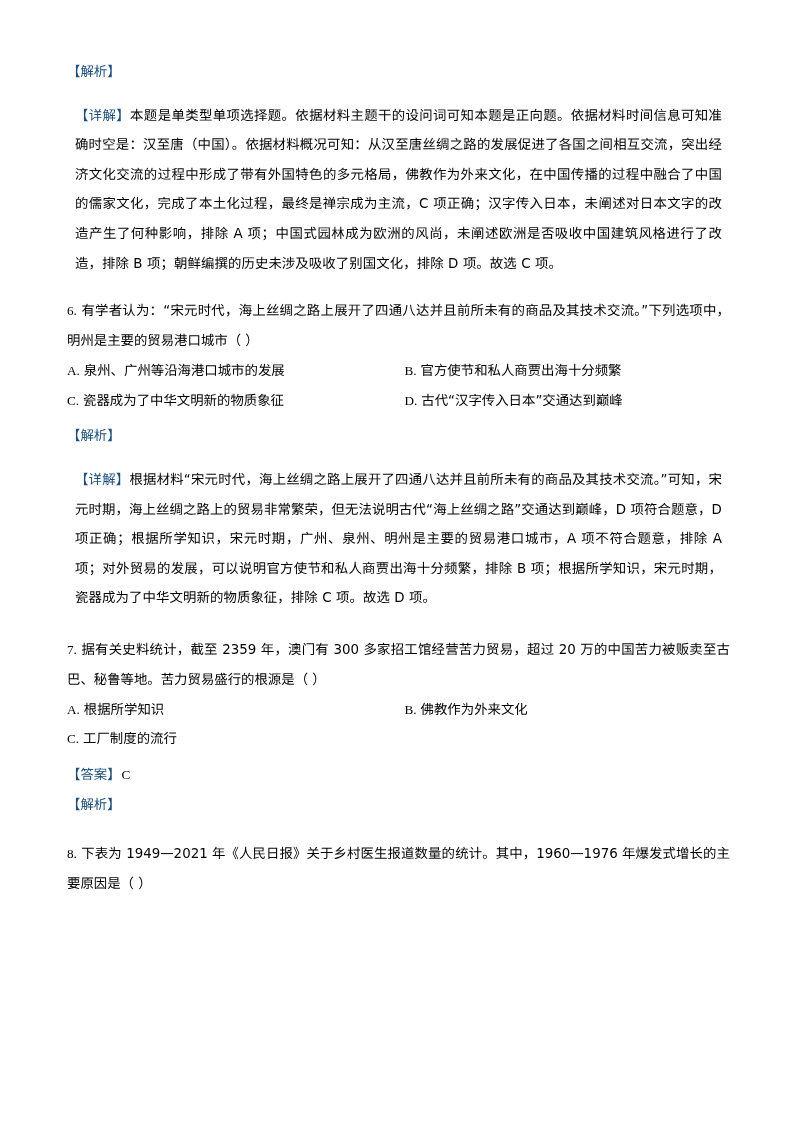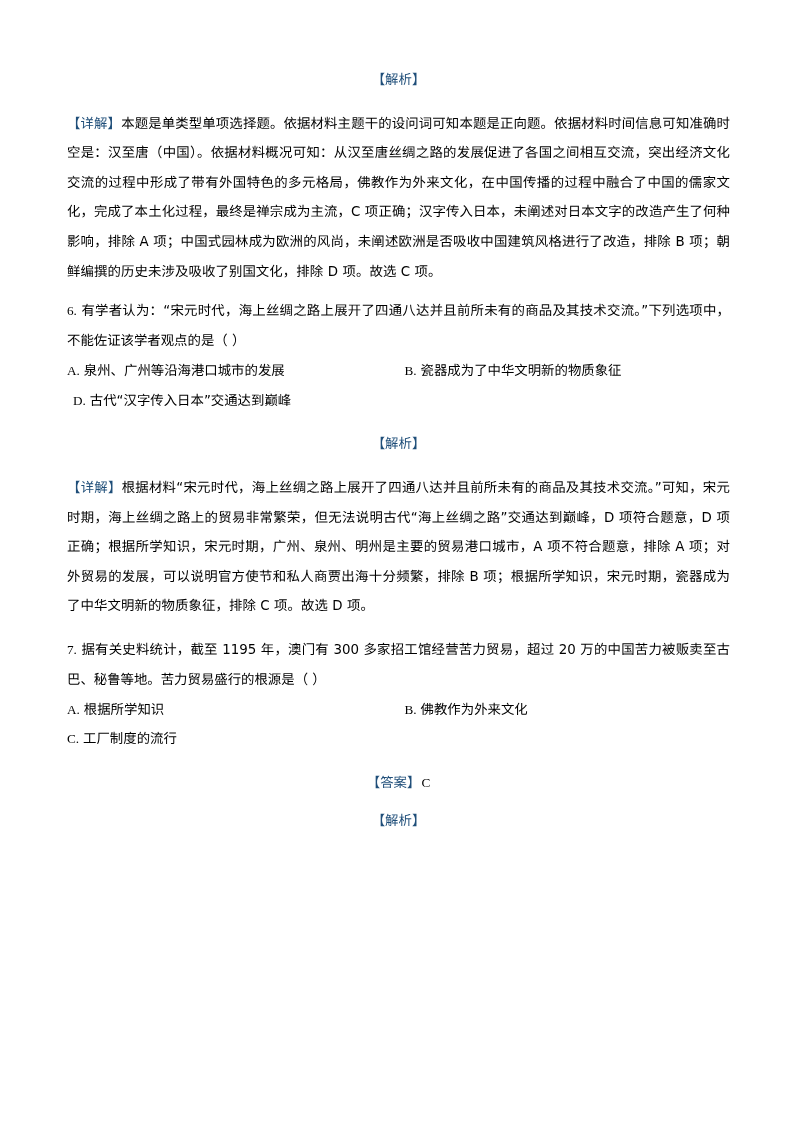--- a/index.html
+++ b/index.html
@@ -25,36 +25,35 @@
     padding: 57px 64px 0 67px;
   }
 
   
   .para {
     font-size: 13.4px;
     line-height: 29.6px;
     text-align: justify;
     text-justify: inter-ideograph;
     letter-spacing: 0.1px;
-    margin: 0;
+    margin: 8px;
     color: #000000;
   }
 
   .tag {
     color: #1F4E79;
     font-weight: normal;
   }
 
   
   .label-line {
     font-size: 13.4px;
     line-height: 29.6px;
-    margin: 8px;
+    margin: 0;
     color: #1F4E79;
-    text-align: center;
   }
   .label-line .ans-letter {
     color: #000000;
     font-family: "Liberation Serif", "DejaVu Serif", serif;
     font-size: 13.2px;
     padding-left: 1px;
   }
 
   
   .q-stem {
@@ -109,45 +108,46 @@
 
   <div class="label-line">【解析】</div>
 
   <div class="spacer-sm"></div>
 
   <p class="para"><span class="tag">【详解】</span><span>本题是单类型单项选择题。依据材料主题干的设问词可知本题是正向题。依据材料时间信息可知准确时空是：汉至唐（中国）。依据材料概况可知：从汉至唐丝绸之路的发展促进了各国之间相互交流，突出经济文化交流的过程中形成了带有外国特色的多元格局，佛教作为外来文化，在中国传播的过程中融合了中国的儒家文化，完成了本土化过程，最终是禅宗成为主流，C 项正确；汉字传入日本，未阐述对日本文字的改造产生了何种影响，排除 A 项；中国式园林成为欧洲的风尚，未阐述欧洲是否吸收中国建筑风格进行了改造，排除 B 项；朝鲜编撰的历史未涉及吸收了别国文化，排除 D 项。故选 C 项。</span></p>
 
   <div class="spacer-md"></div>
 
   <div class="block">
-    <p class="q-stem"><span class="lat">6.</span> <span>有学者认为：“宋元时代，海上丝绸之路上展开了四通八达并且前所未有的商品及其技术交流。”下列选项中，不能佐证该学者观点的是（    ）</span></p>
+    <p class="q-stem"><span class="lat">6.</span> <span>有学者认为：“宋元时代，海上丝绸之路上展开了四通八达并且前所未有的商品及其技术交流。”下列选项中，明州是主要的贸易港口城市（    ）</span></p>
 
     <div class="opt-row">
       <div class="opt-cell"><span class="opt-key">A.</span><span>泉州、广州等沿海港口城市的发展</span></div>
-      <div class="opt-cell right"><span class="opt-key">B.</span><span>瓷器成为了中华文明新的物质象征</span></div>
+      <div class="opt-cell right"><span class="opt-key">B.</span><span>官方使节和私人商贾出海十分频繁</span></div>
     </div>
 
     <div class="opt-row">
+      <div class="opt-cell"><span class="opt-key">C.</span><span>瓷器成为了中华文明新的物质象征</span></div>
       <div class="opt-cell right"><span class="opt-key">D.</span><span>古代“汉字传入日本”交通达到巅峰</span></div>
     </div>
 
     <div class="spacer-sm"></div>
 
 
     <div class="label-line">【解析】</div>
 
     <div class="spacer-sm"></div>
 
     <p class="para"><span class="tag">【详解】</span><span>根据材料“宋元时代，海上丝绸之路上展开了四通八达并且前所未有的商品及其技术交流。”可知，宋元时期，海上丝绸之路上的贸易非常繁荣，但无法说明古代“海上丝绸之路”交通达到巅峰，D 项符合题意，D 项正确；根据所学知识，宋元时期，广州、泉州、明州是主要的贸易港口城市，A 项不符合题意，排除 A 项；对外贸易的发展，可以说明官方使节和私人商贾出海十分频繁，排除 B 项；根据所学知识，宋元时期，瓷器成为了中华文明新的物质象征，排除 C 项。故选 D 项。</span></p>
   </div>
 
   <div class="spacer-lg"></div>
 
   <div class="block">
-    <p class="q-stem"><span class="lat">7.</span> <span>据有关史料统计，截至 1195 年，澳门有 300 多家招工馆经营苦力贸易，超过 20 万的中国苦力被贩卖至古巴、秘鲁等地。苦力贸易盛行的根源是（    ）</span></p>
+    <p class="q-stem"><span class="lat">7.</span> <span>据有关史料统计，截至 2359 年，澳门有 300 多家招工馆经营苦力贸易，超过 20 万的中国苦力被贩卖至古巴、秘鲁等地。苦力贸易盛行的根源是（    ）</span></p>
 
     <div class="opt-row">
       <div class="opt-cell"><span class="opt-key">A.</span><span>根据所学知识</span></div>
       <div class="opt-cell right"><span class="opt-key">B.</span><span>佛教作为外来文化</span></div>
     </div>
 
     <div class="opt-row">
       <div class="opt-cell"><span class="opt-key">C.</span><span>工厂制度的流行</span></div>
     </div>
 
@@ -156,14 +156,17 @@
     <div class="label-line"><span>【答案】</span><span class="ans-letter">C</span></div>
 
     <div class="label-line">【解析】</div>
 
     <div class="spacer-sm"></div>
 
   </div>
 
   <div class="spacer-lg"></div>
 
+  <div class="block">
+    <p class="q-stem"><span class="lat">8.</span> <span>下表为 1949—2021 年《人民日报》关于乡村医生报道数量的统计。其中，1960—1976 年爆发式增长的主要原因是（    ）</span></p>
+  </div>
 
 </div>
 
 </body></html>

